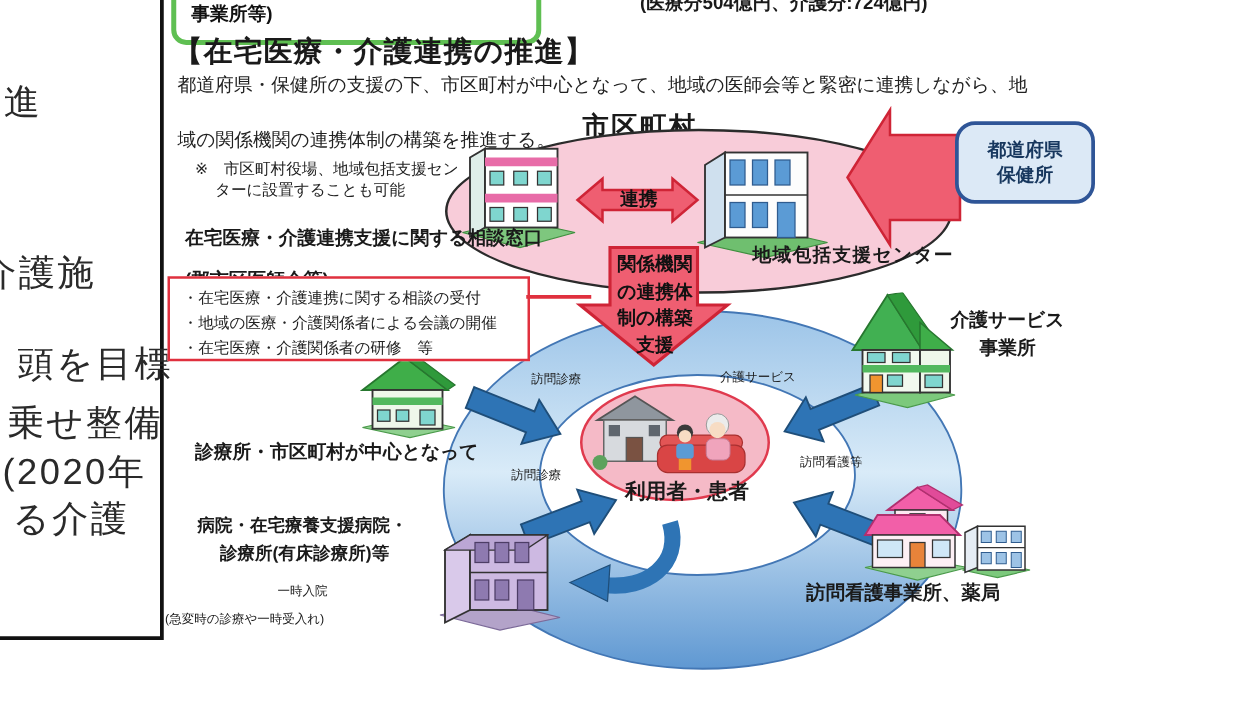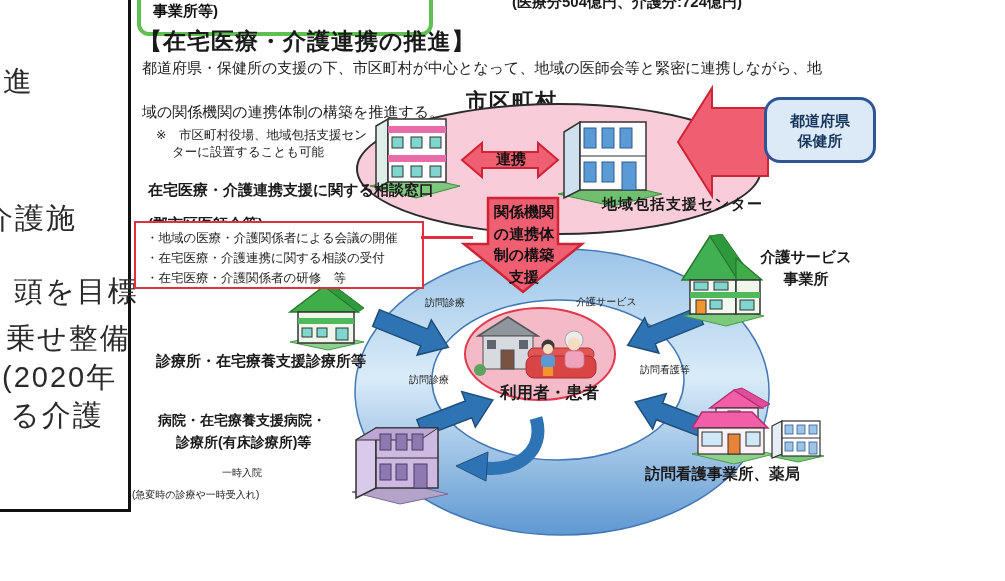--- a/index.html
+++ b/index.html
@@ -238,33 +238,33 @@
     <div>の連携体</div>
     <div>制の構築</div>
     <div>支援</div>
   </div>
 
   <div class="lbl b15" style="left:148px;top:181px;">在宅医療・介護連携支援に関する相談窓口</div>
   <div class="lbl b15" style="left:148px;top:215px;width:345px;text-align:left;">(郡市区医師会等)</div>
   <div class="lbl b15" style="left:602px;top:195px;letter-spacing:1px;">地域包括支援センター</div>
 
   <div class="tasks-box">
+    <div>・在宅医療・介護連携に関する相談の受付</div>
     <div>・地域の医療・介護関係者による会議の開催</div>
-    <div>・在宅医療・介護連携に関する相談の受付</div>
     <div>・在宅医療・介護関係者の研修　等</div>
   </div>
   <div class="connector"></div>
 
   <div class="lbl r15" style="left:425px;top:296px;">訪問診療</div>
   <div class="lbl r15" style="left:576px;top:295px;">介護サービス</div>
   <div class="lbl r15" style="left:409px;top:373px;">訪問診療</div>
   <div class="lbl r15" style="left:640px;top:363px;">訪問看護等</div>
   <div class="lbl" style="left:500px;top:382px;font-size:16.5px;font-weight:bold;">利用者・患者</div>
 
-  <div class="lbl b15" style="left:156px;top:352px;">診療所・在宅療養支援診療所等</div>
+  <div class="lbl b15" style="left:156px;top:352px;">診療所・市区町村が中心となって</div>
   <div class="lbl b14" style="left:158px;top:412px;">病院・在宅療養支援病院・</div>
   <div class="lbl b14" style="left:176px;top:434px;">診療所(有床診療所)等</div>
   <div class="lbl r14" style="left:222px;top:466px;">一時入院</div>
   <div class="lbl r14" style="left:132px;top:488px;">(急変時の診療や一時受入れ)</div>
   <div class="kaigo-office-lbl">
     <div>介護サービス</div>
     <div>事業所</div>
   </div>
   <div class="lbl" style="left:645px;top:464px;font-size:15.5px;font-weight:bold;">訪問看護事業所、薬局</div>
 

